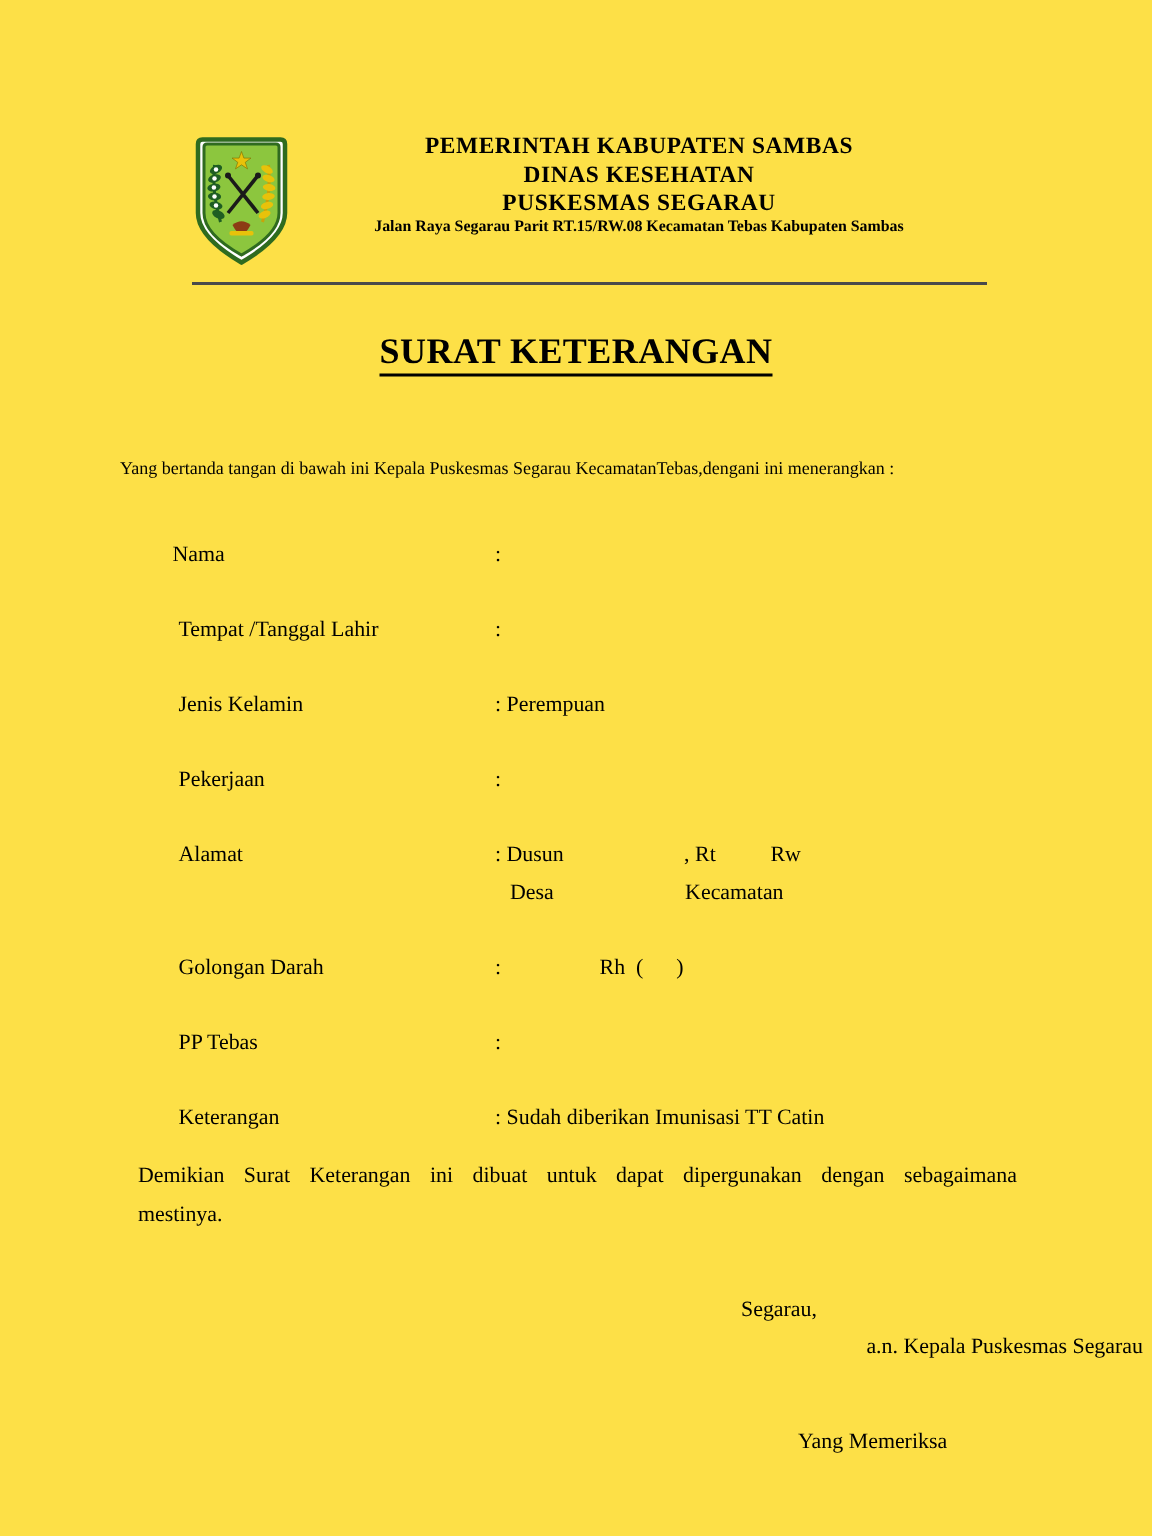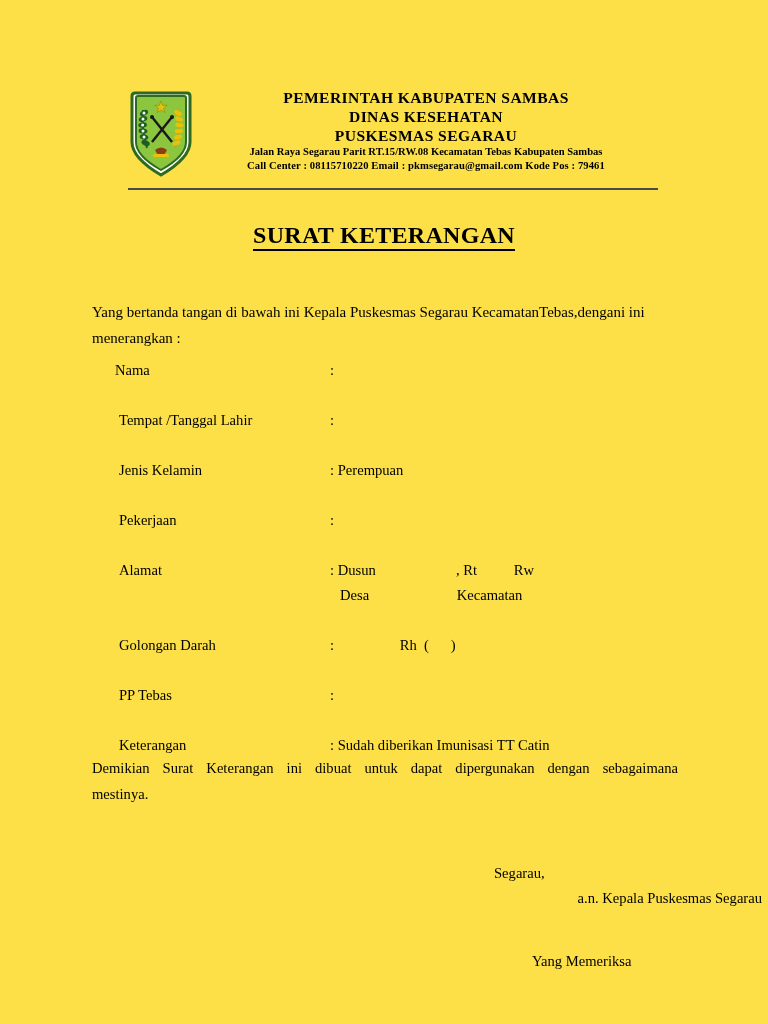--- a/index.html
+++ b/index.html
@@ -95,24 +95,24 @@
     top: 261px;
     width: 768px;
     text-align: center;
     font-size: 14.5px;
     white-space: pre;
   }
 
   
   .intro {
     position: absolute;
-    left: 92px;
+    left: 80px;
     top: 299px;
     width: 586px;
-    font-size: 15px;
+    font-size: 12px;
     line-height: 26px;
   }
 
   
   .fields {
     position: absolute;
     left: 92px;
     top: 362px;
     width: 590px;
     font-size: 14.6px;
@@ -140,21 +140,21 @@
     position: absolute;
     left: 248px;
     top: 25px;
     white-space: pre;
   }
 
   
   .closing {
     position: absolute;
     left: 92px;
-    top: 755px;
+    top: 771px;
     width: 586px;
     font-size: 14.6px;
     line-height: 26px;
     text-align: justify;
   }
   .closing .ln1 {
     text-align: justify;
     text-align-last: justify;
   }
 
@@ -221,21 +221,20 @@
         <path d="M27 60 Q33 55 39 60 Q36 66 33 66 Q30 66 27 60 Z" fill="#8c3b14"></path>
         <rect x="25" y="64" width="16" height="3" rx="1.2" fill="#e8c20a"></rect>
       </svg>
     </div>
 
     <div class="head-text">
       <div class="org-line l1">PEMERINTAH KABUPATEN SAMBAS</div>
       <div class="org-line l2">DINAS KESEHATAN</div>
       <div class="org-line l3">PUSKESMAS SEGARAU</div>
       <div class="addr-line a1">Jalan Raya Segarau Parit RT.15/RW.08 Kecamatan Tebas Kabupaten Sambas</div>
-      <div class="addr-line a2">Call Center : 08115710220     Email  :  pkmsegarau@gmail.com   Kode Pos : 79461</div>
     </div>
   </div>
 
   <div class="head-rule"></div>
 
   <div class="doc-title">
     <span>SURAT KETERANGAN</span>
   </div>
 
   <div class="intro">Yang bertanda tangan di bawah ini Kepala Puskesmas Segarau KecamatanTebas,dengani ini menerangkan :</div>

